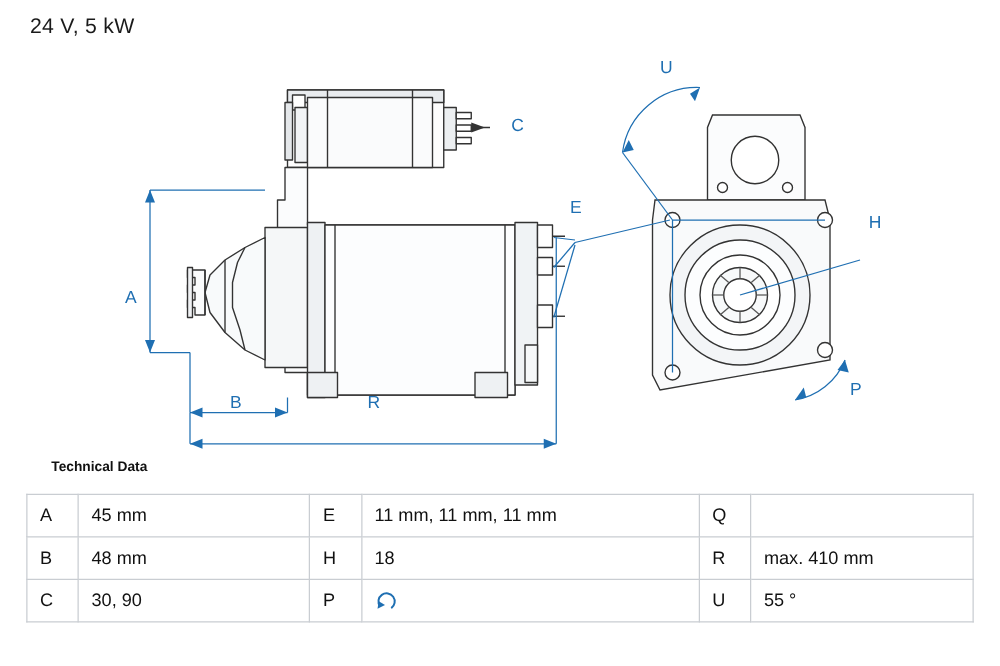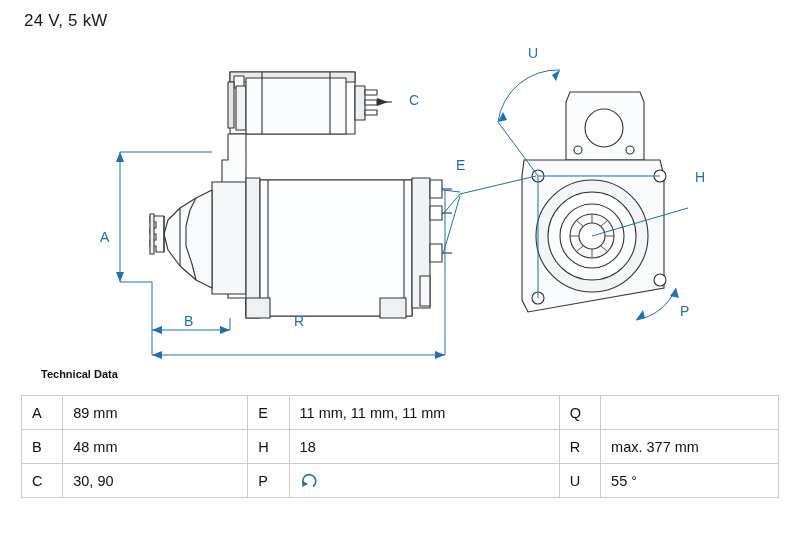--- a/index.html
+++ b/index.html
@@ -221,33 +221,33 @@
       <text x="528" y="28">U</text>
     </g>
   </svg>
 
   <div class="tech-title">Technical Data</div>
 
   <table class="tech">
     <tbody>
       <tr>
         <td class="key">A</td>
-        <td class="val-a">89 mm</td>
+        <td class="val-a">45 mm</td>
         <td class="key">E</td>
         <td class="val-b">11 mm, 11 mm, 11 mm</td>
         <td class="key">Q</td>
         <td class="val-c"></td>
       </tr>
       <tr>
         <td class="key">B</td>
         <td class="val-a">48 mm</td>
         <td class="key">H</td>
         <td class="val-b">18</td>
         <td class="key">R</td>
-        <td class="val-c">max. 377 mm</td>
+        <td class="val-c">max. 410 mm</td>
       </tr>
       <tr>
         <td class="key">C</td>
         <td class="val-a">30, 90</td>
         <td class="key">P</td>
         <td class="val-b">
           <span class="rot-icon">
             <svg viewBox="0 0 20 18" width="20" height="18" fill="none" stroke="#1f6fb2" stroke-width="1.6">
               <path d="M4 13 A 6.5 6.5 0 1 1 13 14.5"></path>
               <polygon points="3,9 8,12 2,15" fill="#1f6fb2" stroke="none"></polygon>

